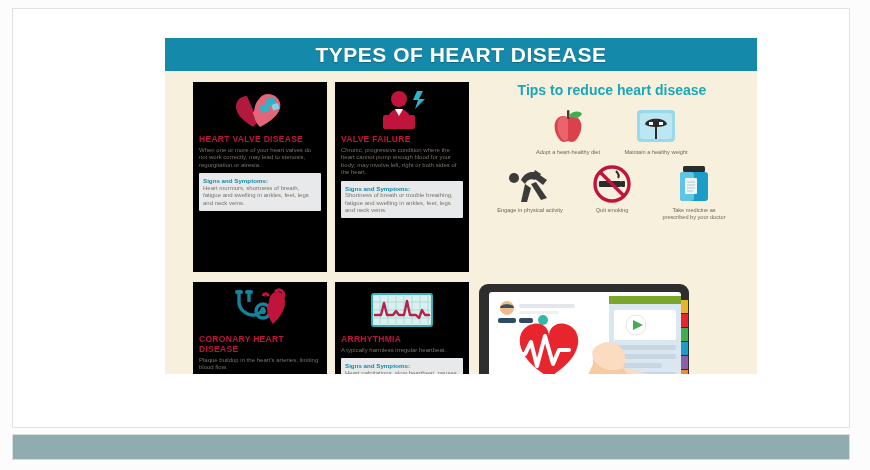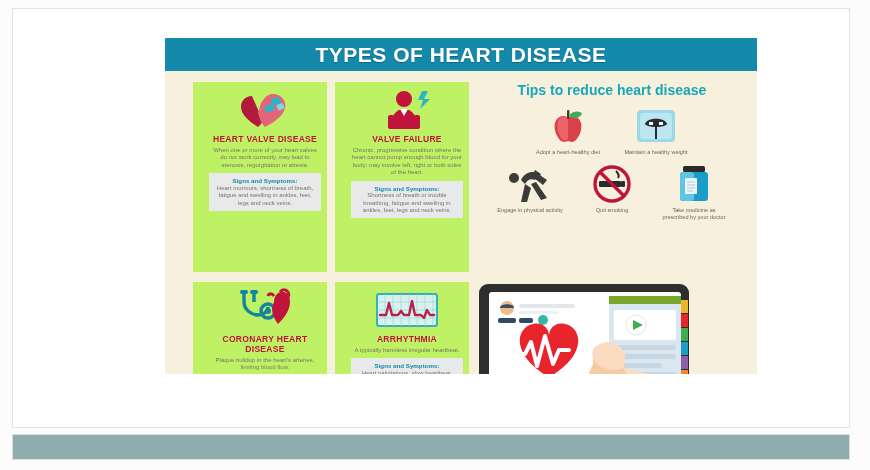--- a/index.html
+++ b/index.html
@@ -29,22 +29,22 @@
     position:absolute;left:0;top:0;width:592px;height:33px;
     background:#1489a9;display:flex;align-items:center;justify-content:center;
   }
   .info-header span{
     color:#ffffff;font-weight:bold;font-size:21px;letter-spacing:.5px;
     text-shadow:0 1px 1px rgba(0,0,0,.25);
   }
 
   
   .col{
-    position:absolute;background:#bef264;box-sizing:border-box;
-    padding:6px 6px 4px 16px;text-align:center;
+    position:absolute;background:#000000;box-sizing:border-box;
+    padding:6px 6px 4px 6px;
   }
   .col-icon{height:44px;display:flex;align-items:center;justify-content:center;margin-bottom:2px;}
   .col-title{
     color:#c0143c;font-weight:bold;font-size:8.5px;line-height:10px;
     letter-spacing:.3px;margin-bottom:3px;
   }
   .col-desc{
     color:#7b7368;font-size:6px;line-height:7.4px;margin-bottom:4px;
   }
   .symptom-box{

